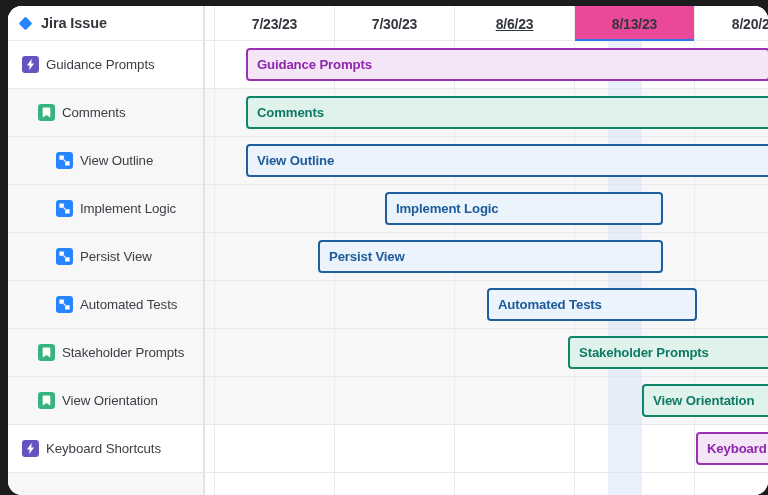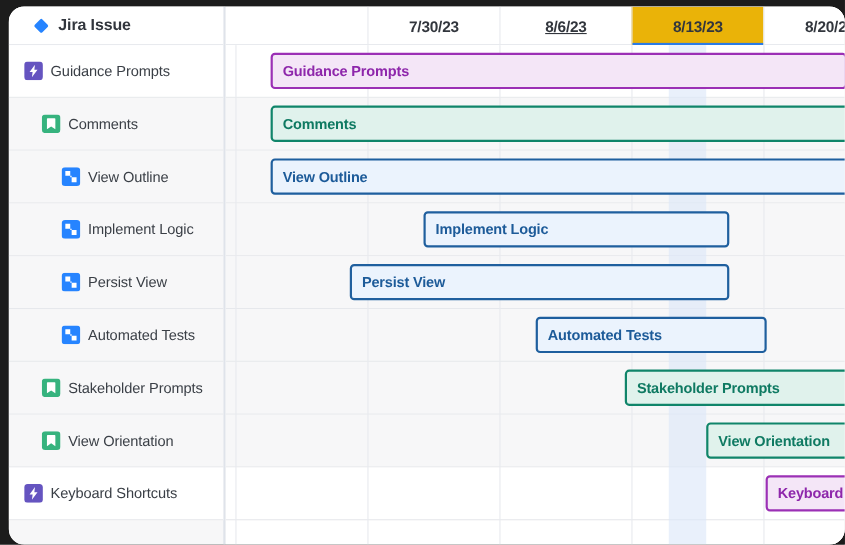--- a/index.html
+++ b/index.html
@@ -25,21 +25,21 @@
     width: 197px; height: 489px;
     background: #f7f7f8;
     border-right: 2px solid #dfe3ea;
     z-index: 5;
   }
   .lp-header {
     height: 35px;
     background: #ffffff;
     border-bottom: 1px solid #e8eaee;
     display: flex; align-items: center;
-    padding-left: 22px;
+    padding-left: 10px;
   }
   .lp-title {
     font-size: 14.5px; font-weight: 700; color: #32363d;
     letter-spacing: -0.1px; margin-left: 8px;
   }
   .lp-row {
     height: 48px;
     border-bottom: 1px solid #e6e8ec;
     display: flex; align-items: center;
     background: #f7f7f8;
@@ -72,21 +72,21 @@
     border-bottom: 1px solid #e8eaee;
   }
   .tl-col-head {
     position: absolute; top: 0;
     height: 35px;
     display: flex; align-items: center; justify-content: center;
     font-size: 14px; font-weight: 700; color: #32363d;
     letter-spacing: -0.2px;
     border-left: 1px solid #e8eaee;
   }
-  .tl-col-head.today { background: #eab308; text-align: right; }
+  .tl-col-head.today { background: #ec4899; text-align: right; }
   .tl-col-head.today::after {
     content: ""; position: absolute; left: 0; right: 0; bottom: 0;
     height: 2.5px; background: #2c7be5;
   }
   #tl-body {
     position: relative;
     height: 454px;
     background: #ffffff;
   }
   .grid-row {
@@ -197,20 +197,21 @@
             <rect x="0" y="0" width="16" height="16" rx="3" fill="#6554c0"></rect>
             <path fill="#ffffff" d="M9.2 2.6 4.6 8.9h2.6l-0.6 4.5 4.8-6.4H8.7z"></path>
           </svg>
           <span class="lp-label">Keyboard Shortcuts</span>
         </div>
       </div>
   </div>
 
   <div id="timeline">
     <div id="tl-header">
+        <div class="tl-col-head" style="left: 9px; width: 120px;">7/23/23</div>
         <div class="tl-col-head" style="left: 129px; width: 120px;">7/30/23</div>
         <div class="tl-col-head" style="left: 249px; width: 120px; text-decoration: underline;">8/6/23</div>
         <div class="tl-col-head today" style="left: 369px; width: 120px;">8/13/23</div>
         <div class="tl-col-head" style="left: 489px; width: 120px;">8/20/23</div>
       </div>
     <div id="tl-body">
         <div class="grid-row white" style="top: 0px;"></div>
         <div class="grid-row" style="top: 48px;"></div>
         <div class="grid-row" style="top: 96px;"></div>
         <div class="grid-row" style="top: 144px;"></div>

